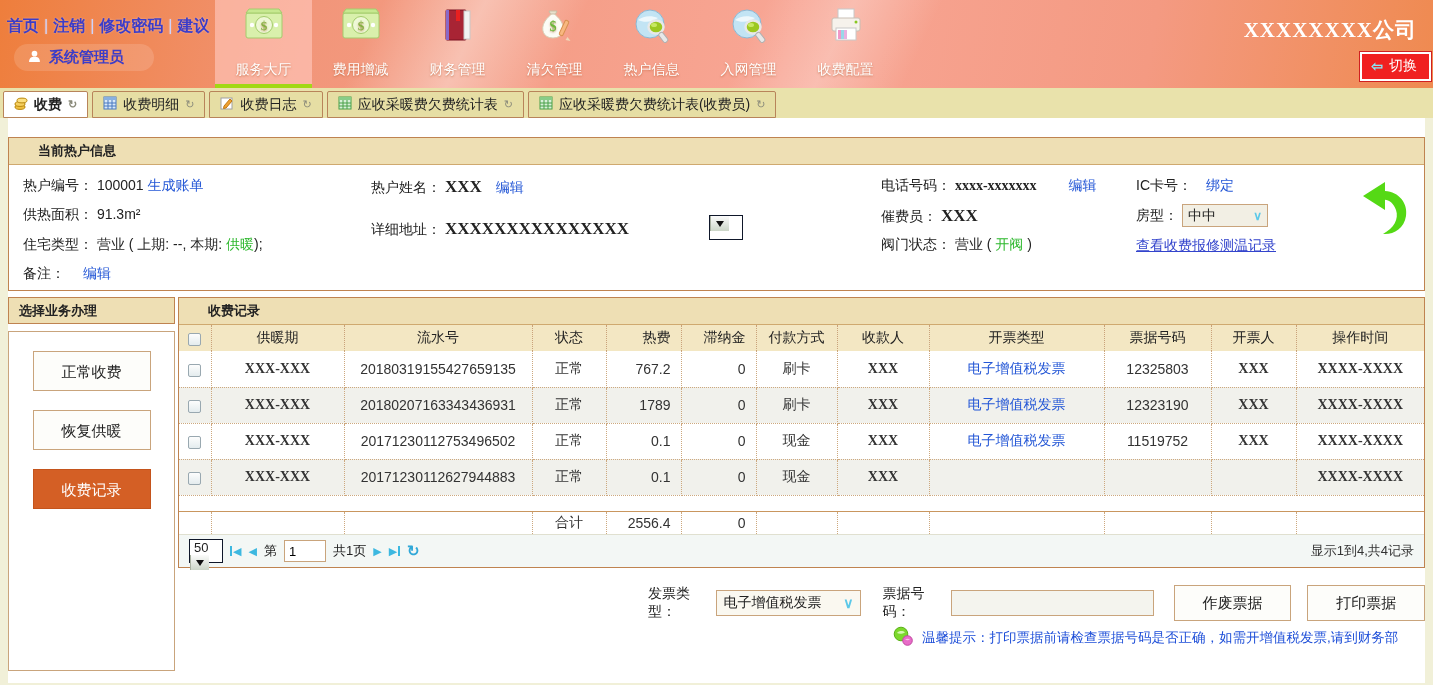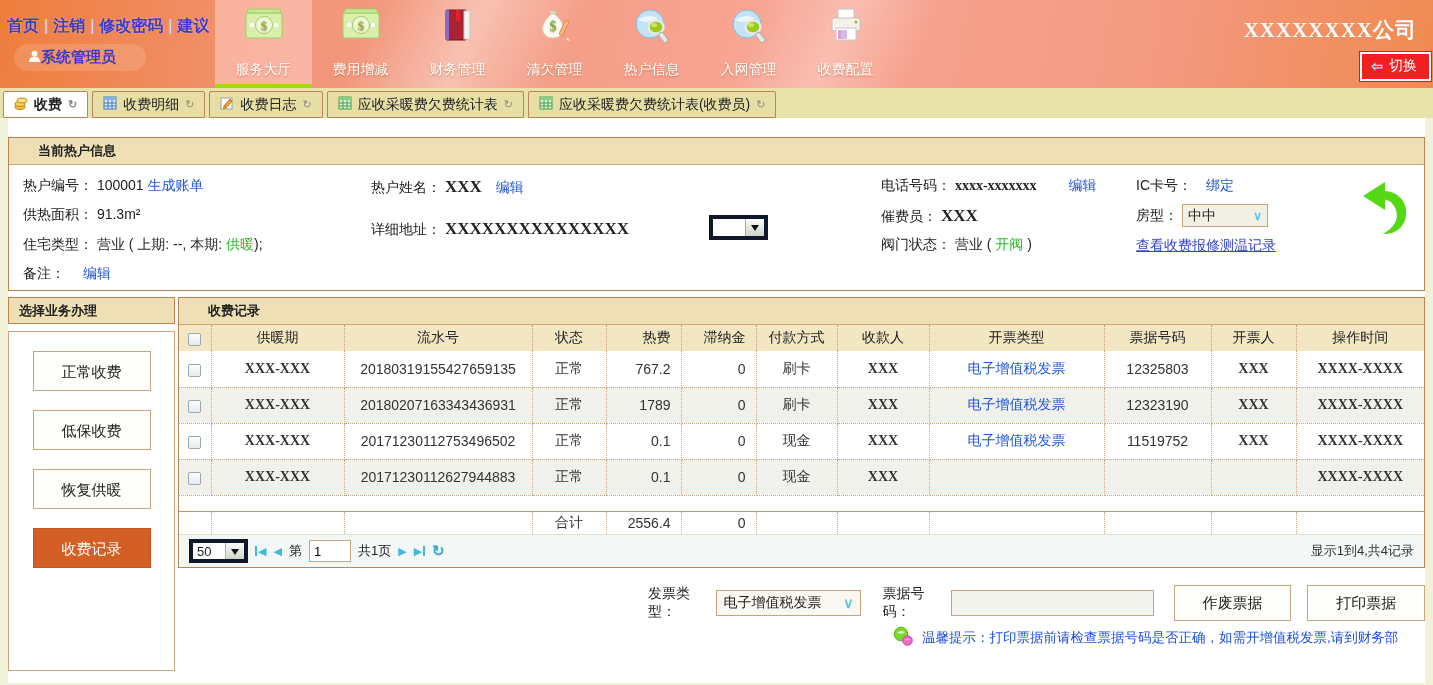--- a/index.html
+++ b/index.html
@@ -11,21 +11,21 @@
   
   .header {
     position:absolute; top:0; left:0; width:1433px; height:88px;
     background:
       linear-gradient(115deg, rgba(255,255,255,0) 26%, rgba(255,255,255,.38) 33%, rgba(255,255,255,0) 40%, rgba(255,255,255,0) 52%, rgba(255,255,255,.28) 58%, rgba(255,255,255,0) 64%),
       linear-gradient(100deg,#ee7e3c 0%,#f2967a 22%,#f8a695 55%,#f49a82 80%,#ef8a50 100%);
   }
   .top-links { position:absolute; left:2px; top:16px; font-size:16px; font-weight:bold; color:#3c3cc8; text-shadow:0 0 2px rgba(255,255,255,.4); white-space:nowrap; }
   .top-links .tl { cursor:pointer; padding:0 5px; }
   .top-links .sep { color:#cfd4ff; font-weight:normal; }
-  .user-pill { position:absolute; left:14px; top:44px; display:flex; align-items:center; 
+  .user-pill { position:absolute; left:14px; top:44px; display:flex; align-items:center; gap:8px;
     background:rgba(255,255,255,.14); border-radius:16px; padding:4px 30px 4px 14px; }
   .user-pill .uname { color:#3c3cc8; font-weight:bold; font-size:15px; }
   .nav { position:absolute; left:215px; top:0; height:88px; display:flex; }
   .nav-item { width:97px; height:88px; position:relative; display:flex; flex-direction:column; align-items:center; justify-content:flex-end; padding-bottom:9px; color:#fff; font-size:14px; cursor:pointer; text-shadow:0 1px 2px rgba(160,70,20,.5); }
   .nav-item .nicon { position:absolute; top:6px; left:50%; transform:translateX(-50%); }
   .nav-item.active { background:rgba(255,198,188,.65); }
   .nav-item.active::after { content:""; position:absolute; bottom:0; left:0; right:0; height:4px; background:#a2d814; }
   .company { position:absolute; right:16px; top:16px; font-family:"Liberation Serif",serif; font-weight:bold; font-size:21px; color:#fff; letter-spacing:1px; }
   .switch-btn { position:absolute; right:2px; top:52px; background:#f02020; border:2px solid #fff; outline:1px solid #d02020;
     color:#fff; font-size:14px; padding:3px 12px 4px 9px; display:flex; gap:6px; align-items:center; cursor:pointer; }
@@ -40,21 +40,21 @@
   .panel-header { height:27px; background:#eedfb4; border-bottom:1px solid #cfa96f; line-height:26px; padding-left:29px; font-weight:bold; font-size:13px; color:#222; }
   .info-panel { position:absolute; left:8px; top:137px; width:1417px; height:154px; border:1px solid #bf8350; background:#fff; }
   .info-body { position:relative; height:125px; font-size:14px; }
   .fg { position:absolute; white-space:nowrap; }
   .lbl { color:#222; }
   .val-x { font-family:"Liberation Serif",serif; font-weight:bold; font-size:17px; }
   .val-sm { font-family:"Liberation Serif",serif; font-weight:bold; font-size:14px; }
   .lnk { color:#2457d6; cursor:pointer; }
   .lnk-u { color:#3344cc; cursor:pointer; text-decoration:underline; }
   .grn { color:#2eb82e; }
-  .combo { display:inline-flex; border:4px solid #0f172a; background:#fff; height:25px; }
+  .combo { display:inline-flex; border:1px solid #0f172a; background:#fff; height:25px;flex-direction:column; }
   .combo .cfield { width:32px; display:flex; align-items:center; padding-left:4px; font-size:13px; }
   .combo .cbtn { width:19px; background:linear-gradient(#fbfbfb,#ccd6c8); border-left:1px solid #a8b0a0; display:flex; align-items:center; justify-content:center; cursor:pointer; }
   .combo .cbtn::after { content:""; border:4px solid transparent; border-top:6px solid #111; margin-top:5px; }
   .soft-select { display:inline-flex; align-items:center; justify-content:space-between; border:1px solid #c9a47c; background:#f2efe4; height:23px; padding:0 5px; cursor:pointer; }
   .soft-select .chev { color:#5bc8e8; font-weight:bold; font-size:12px; }
   .back-arrow { position:absolute; left:1348px; top:14px; cursor:pointer; }
   
   .side-title { position:absolute; left:8px; top:297px; width:167px; height:27px; border:1px solid #bf8350; background:#eedfb4; line-height:25px; padding-left:10px; font-weight:bold; font-size:13px; }
   .side-box { position:absolute; left:8px; top:331px; width:167px; height:340px; background:#fff; border:1px solid #c9a47c; }
   .side-btn { display:block; width:118px; height:40px; margin:19px auto 0; background:#fdfdfa; border:1px solid #c9a47c; font-size:15px; color:#222; text-align:center; line-height:38px; cursor:pointer; }
@@ -303,21 +303,20 @@
     </div>
     <span class="back-arrow"><svg width="52" height="58" viewBox="0 0 52 58">
           <path d="M6 17 L28 3 L28 12 C42 13 51 24 49 37 C47 50 36 56 26 55 C37 49 42 40 39 31 C36.5 23.8 32 21.2 28 20.8 L28 31 Z" fill="#55d915"></path>
         </svg></span>
   </div>
 </div>
 
 <div class="side-title">选择业务办理</div>
 <div class="side-box">
   <button class="side-btn">正常收费</button>
-  <button class="side-btn">低保收费</button>
   <button class="side-btn">恢复供暖</button>
   <button class="side-btn active">收费记录</button>
 </div>
 
 <div class="table-panel">
   <div class="panel-header">收费记录</div>
   <table class="grid">
     <colgroup>
       <col style="width:32px">
         <col style="width:133px">

